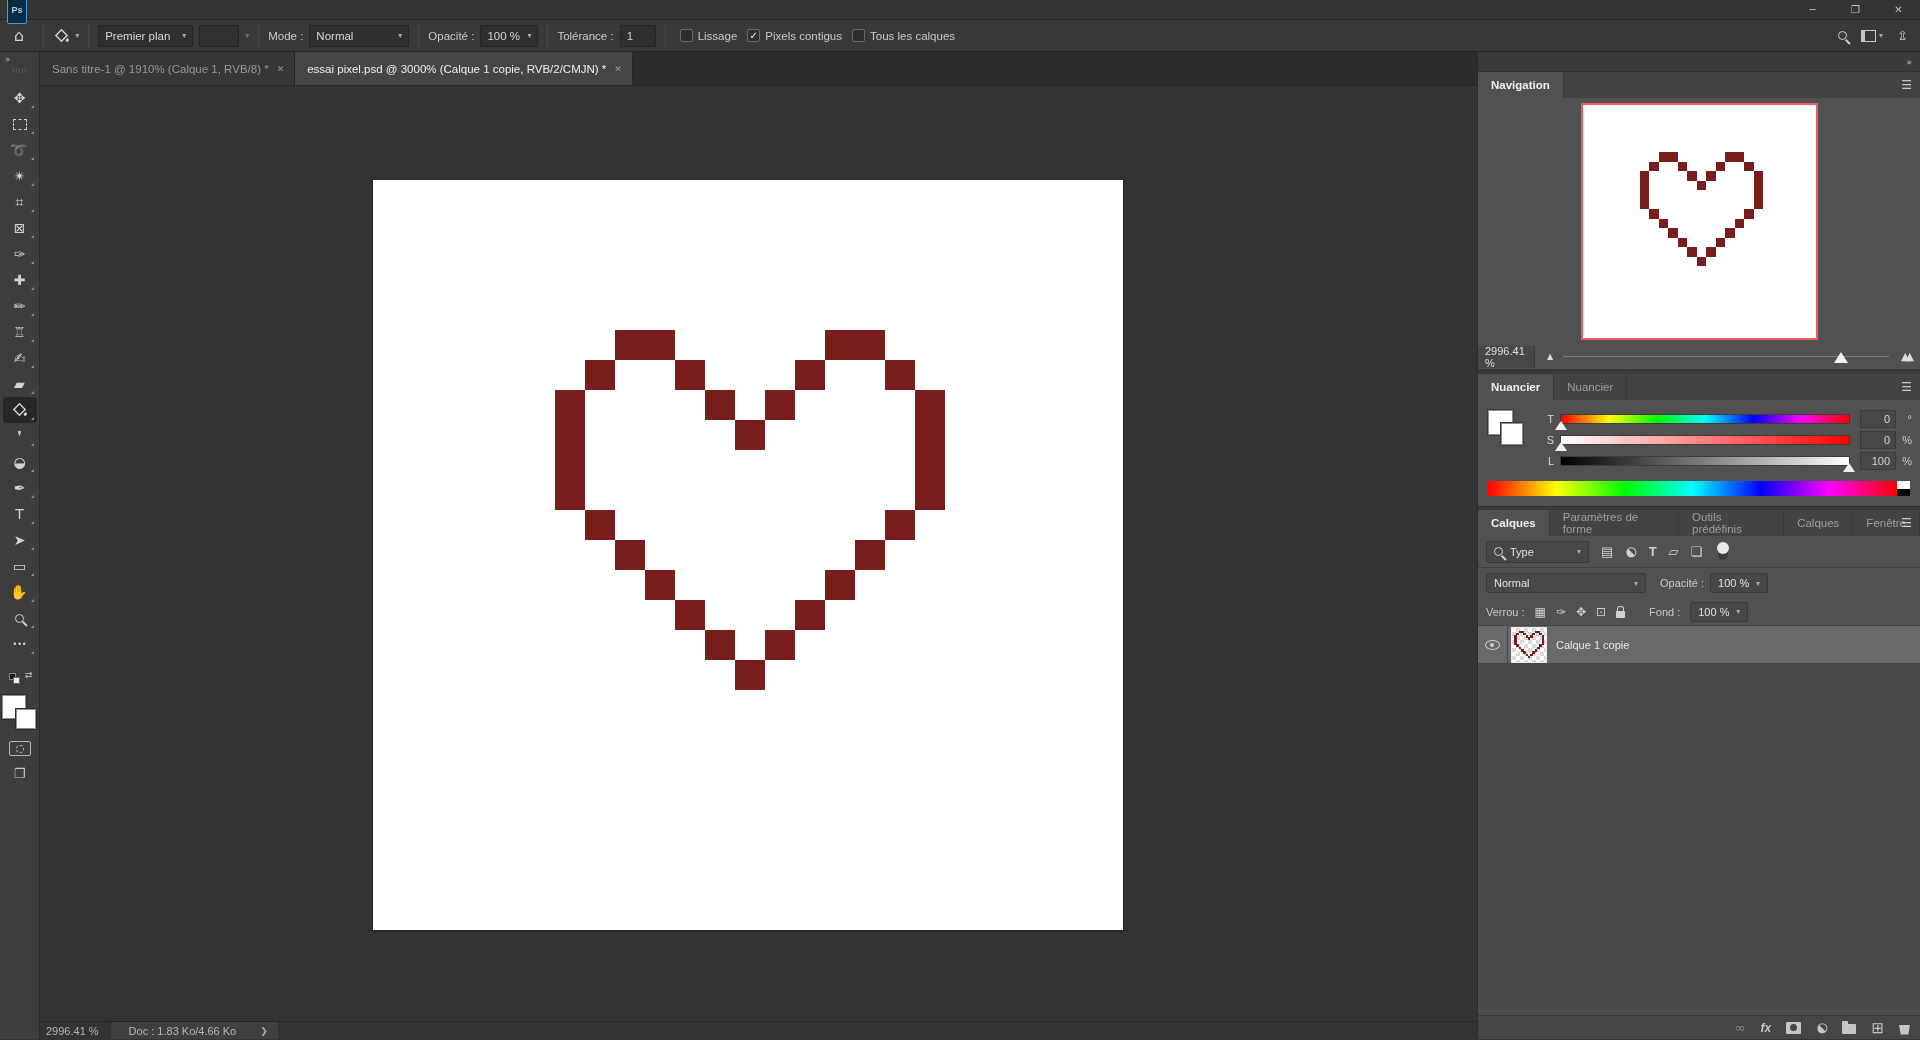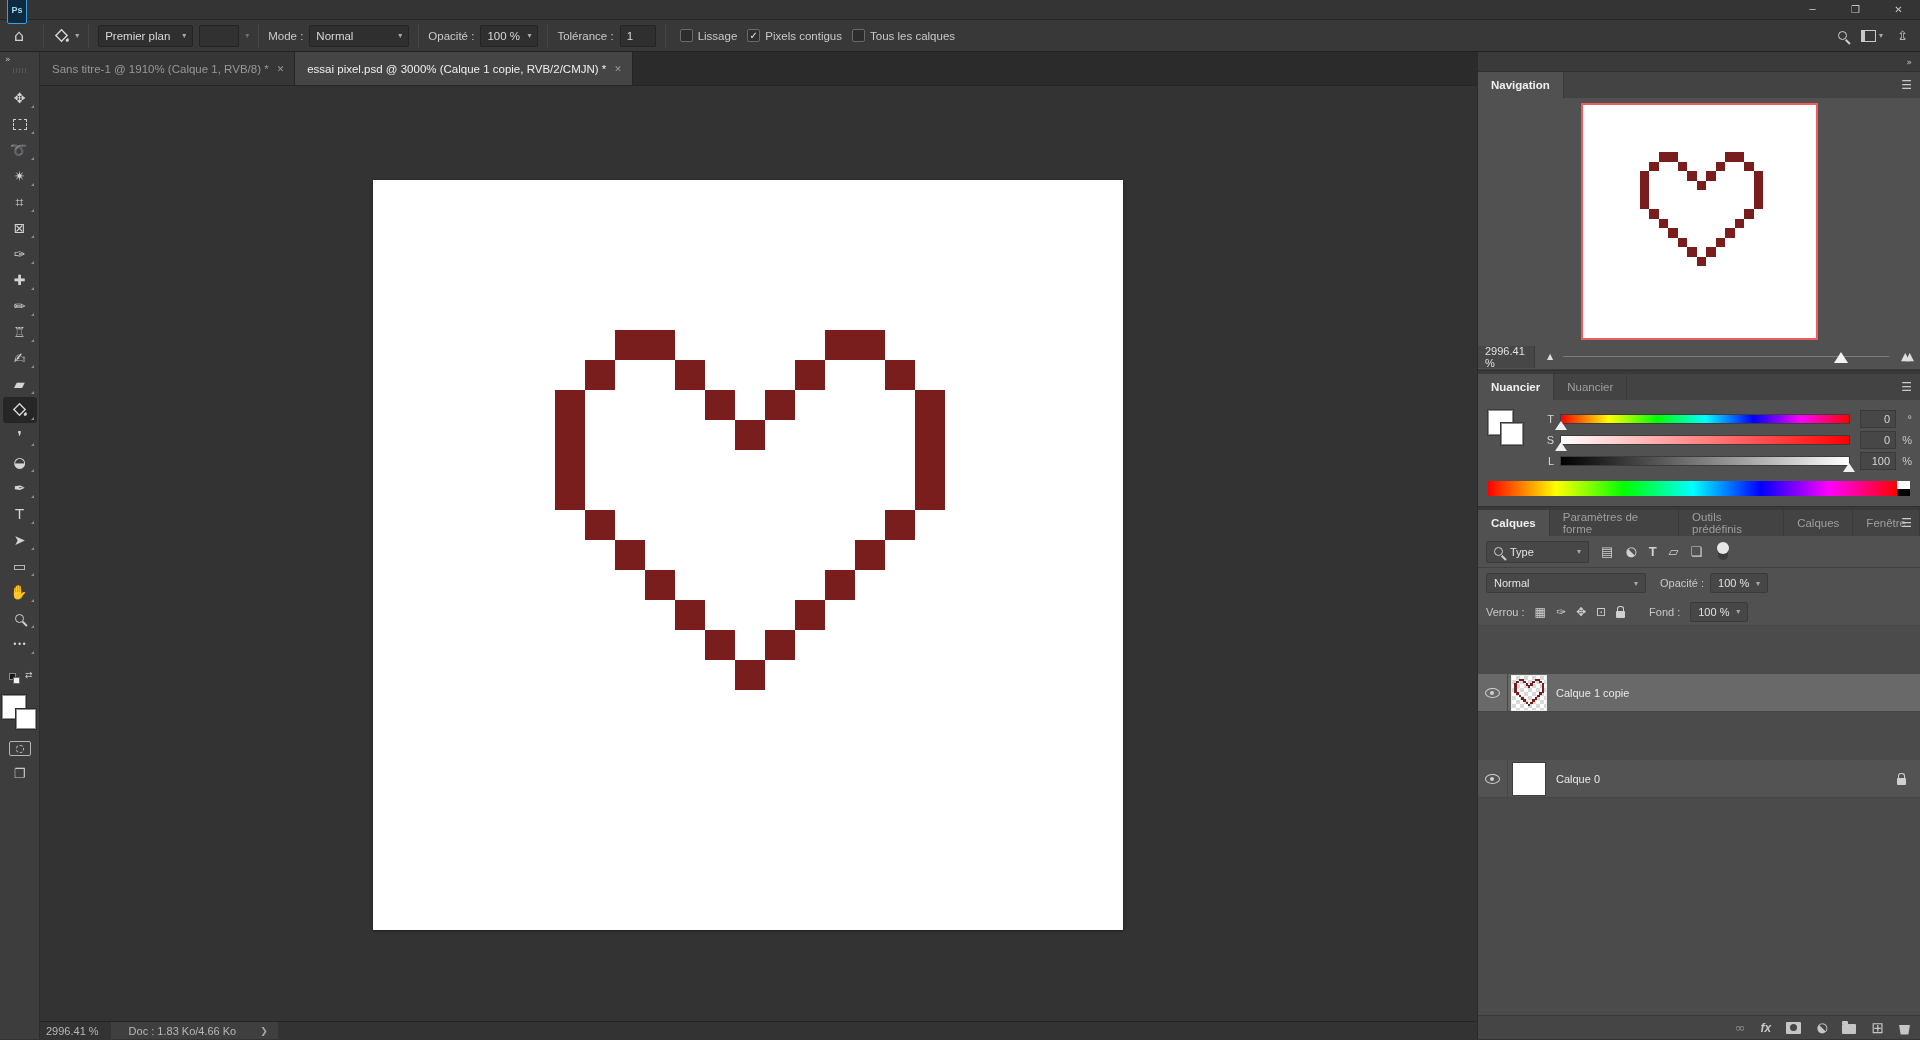--- a/index.html
+++ b/index.html
@@ -127,21 +127,21 @@
   .blend-row { height:30px; background:#515151; display:flex; align-items:center; padding:0 8px; gap:6px; }
   .dd { background:#474747; border:1px solid #3a3a3a; border-radius:2px; height:20px; display:flex; align-items:center; padding:0 7px; font-size:11px; color:#e2e2e2; gap:6px; }
   .dd .chev { margin-left:auto; }
   .lbl { font-size:11px; color:#c9c9c9; }
   .lock-row { height:28px; background:#515151; display:flex; align-items:center; padding:0 8px; gap:10px; border-bottom:1px solid #464646; }
   .lock-ico { font-size:12px; color:#d0d0d0; }
   .css-lock { width:9px; height:7px; background:#d0d0d0; border-radius:1px; position:relative; margin-top:5px; display:inline-block; }
   .css-lock::before { content:''; position:absolute; left:1px; top:-5px; width:5px; height:5px;
     border:1.5px solid #d0d0d0; border-bottom:none; border-radius:3px 3px 0 0; }
   .layers-list { background:#4b4b4b; }
-  .layer-row { height:38px; background:#535353; border-bottom:1px solid #464646; display:flex; align-items:center;margin-top:48px; }
+  .layer-row { height:38px; background:#535353; border-bottom:1px solid #464646; display:flex; align-items:center; }
   .layer-row.selected { background:#696969; }
   .eye-cell { width:30px; align-self:stretch; border-right:1px solid #464646; display:flex; align-items:center; justify-content:center; }
   .eye { width:15px; height:10px; border:1.5px solid #cfcfcf; border-radius:50%; position:relative; }
   .eye::after { content:''; position:absolute; left:4px; top:2px; width:4px; height:4px; background:#cfcfcf; border-radius:50%; }
   .layer-thumb { width:34px; height:34px; margin-left:4px; position:relative;
     background:conic-gradient(#d9d9d9 25%,#fff 0 50%,#d9d9d9 0 75%,#fff 0); background-size:8px 8px; }
   .layer-thumb.white { background:#fff; border:1px solid #3e3e3e; }
   .layer-thumb.bracket { outline:1px solid #ececec; outline-offset:0px; }
   .layer-name { margin-left:10px; font-size:11px; color:#e8e8e8; }
   .layer-lock { margin-left:auto; margin-right:14px; }
@@ -522,28 +522,20 @@
               <i style="left: 20.7px; top: 18.4px; width: 2.7px; height: 2.7px; background: rgb(122, 29, 29);"></i>
               <i style="left: 9.2px; top: 20.7px; width: 2.7px; height: 2.7px; background: rgb(122, 29, 29);"></i>
               <i style="left: 18.4px; top: 20.7px; width: 2.7px; height: 2.7px; background: rgb(122, 29, 29);"></i>
               <i style="left: 11.5px; top: 23px; width: 2.7px; height: 2.7px; background: rgb(122, 29, 29);"></i>
               <i style="left: 16.1px; top: 23px; width: 2.7px; height: 2.7px; background: rgb(122, 29, 29);"></i>
               <i style="left: 13.8px; top: 25.3px; width: 2.7px; height: 2.7px; background: rgb(122, 29, 29);"></i>
             </div>
           </div>
           <span class="layer-name">Calque 1 copie</span>
         </div>
-        <div class="layer-row">
-          <div class="eye-cell">
-            <span class="eye"></span>
-          </div>
-          <div class="layer-thumb white"></div>
-          <span class="layer-name">Calque 0</span>
-          <span class="css-lock layer-lock"></span>
-        </div>
       </div>
     <div class="layers-empty"></div>
     <div class="panel-footer">
       <span class="ft-icon dim icon">∞</span>
       <span class="ft-icon fx">fx</span>
       <span class="icon-mask"></span>
       <span class="ft-icon icon half-circle">◐</span>
       <span class="icon-folder"></span>
       <span class="ft-icon icon" style="font-size:15px;">⊞</span>
       <span class="icon-trash"></span>

